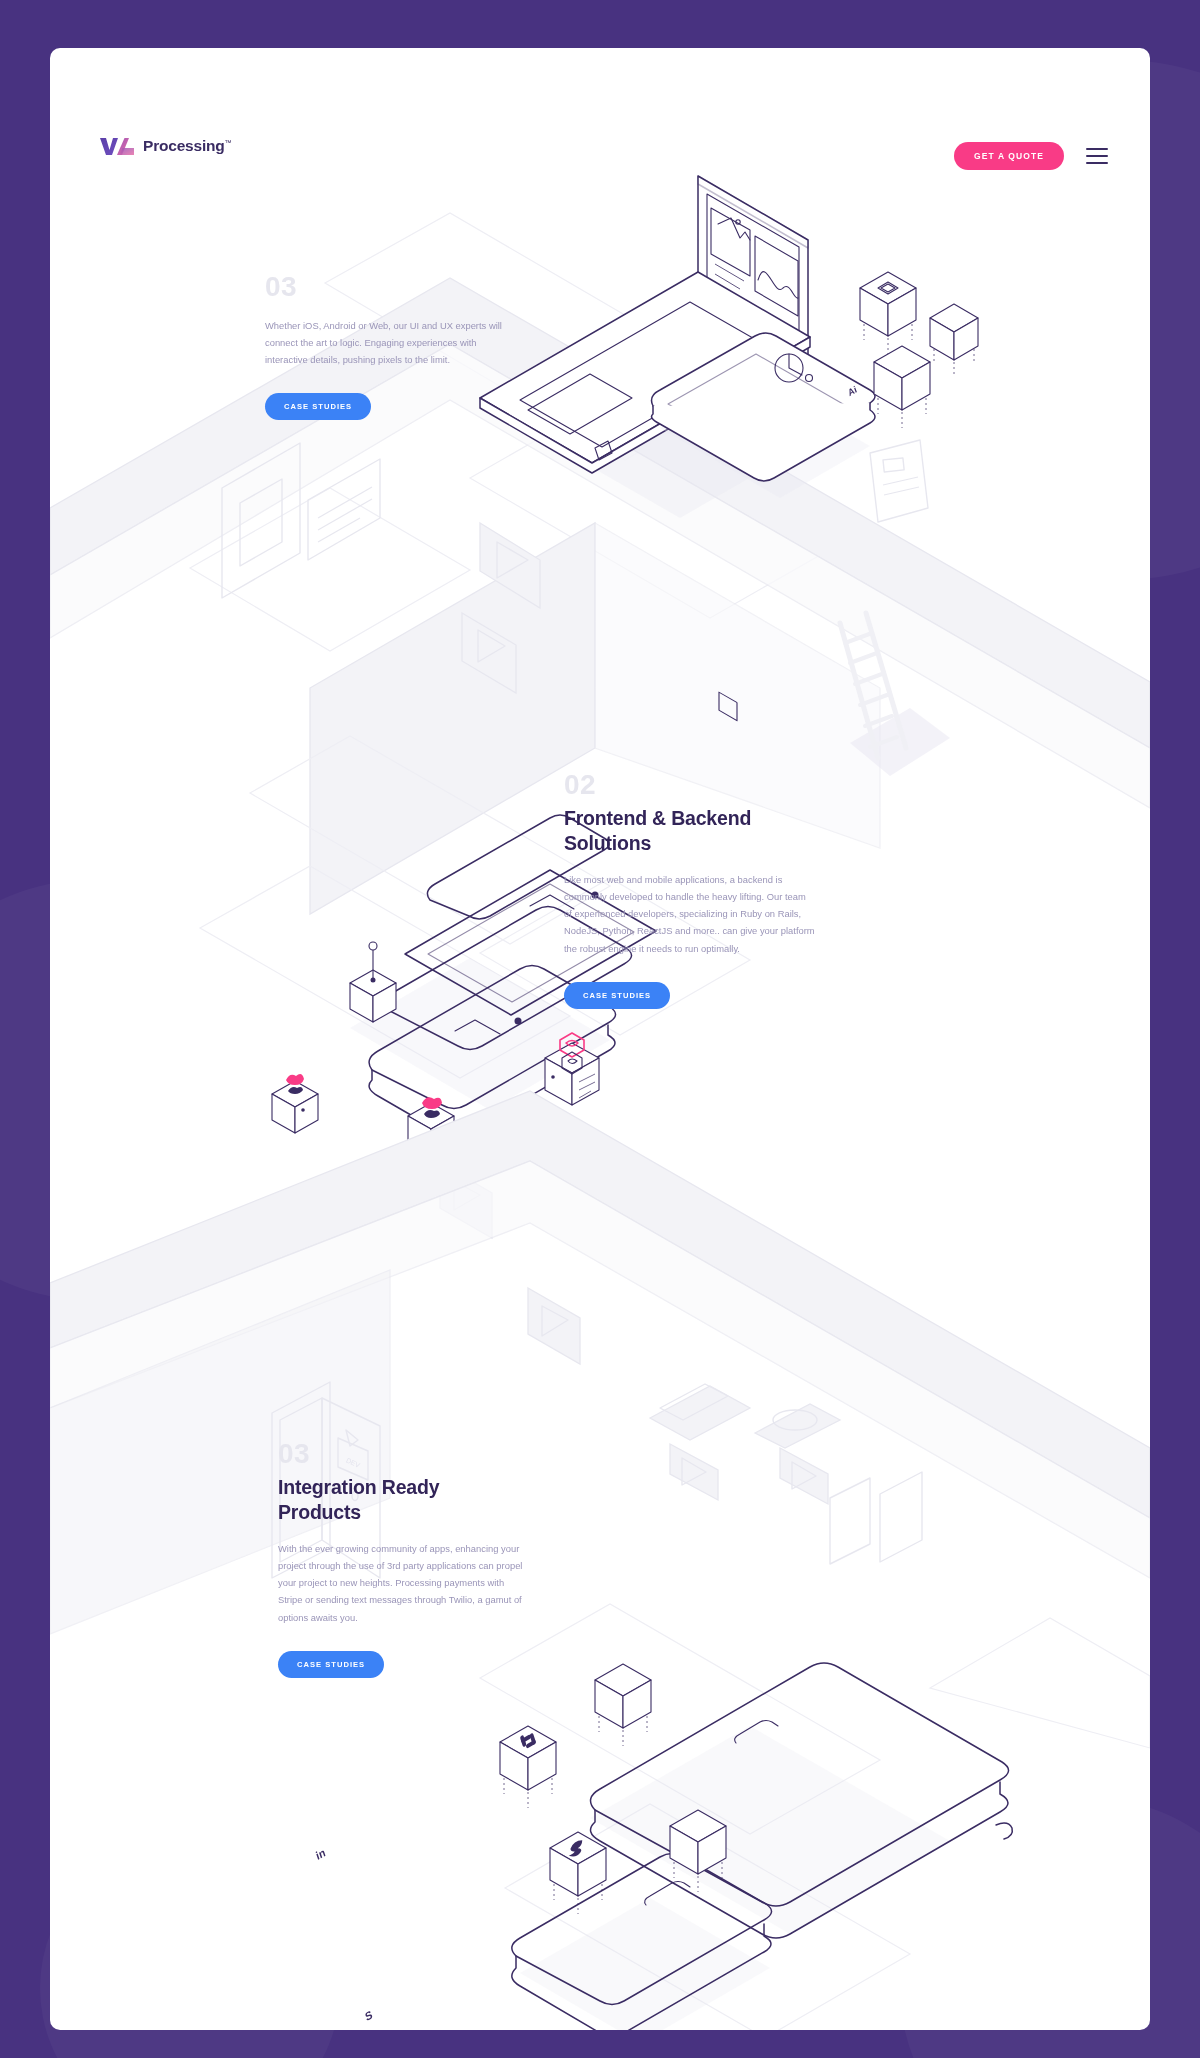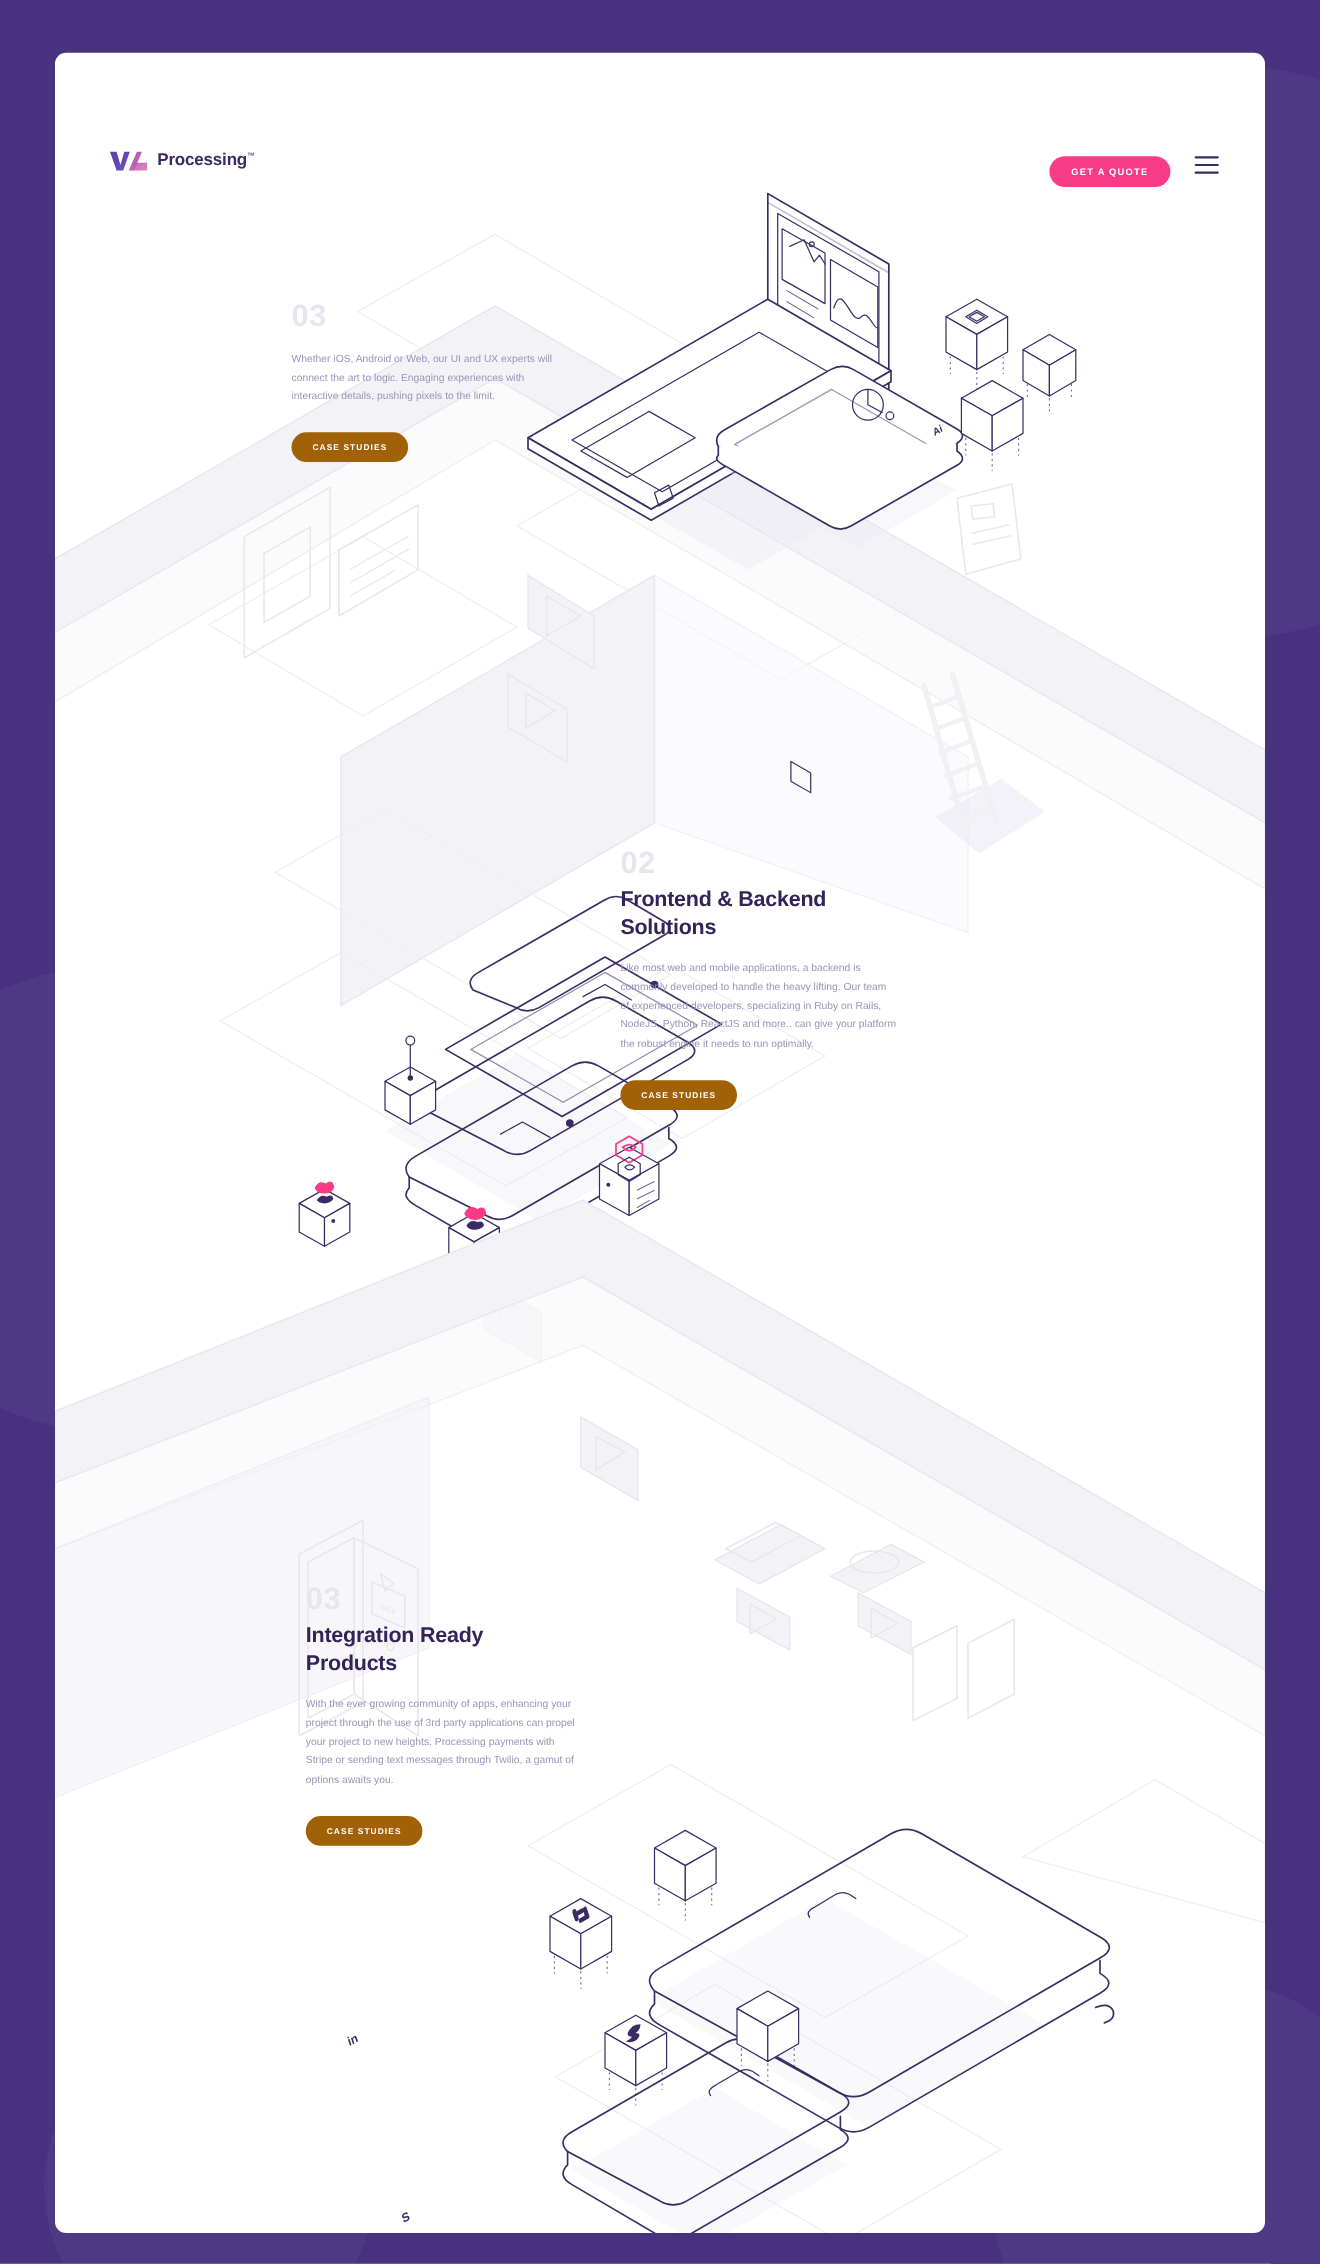--- a/index.html
+++ b/index.html
@@ -34,21 +34,21 @@
     display:flex; align-items:center; z-index:40;
   }
   .logo-wrap { position:absolute; left:50px; top:88px; display:flex; align-items:center; gap:9px; }
   .logo-mark { width:34px; height:20px; display:block; }
   .logo-text {
     font-size:15.5px; font-weight:bold; color:#3a2c63; letter-spacing:-0.2px;
     position:relative;
   }
   .logo-tm { font-size:7px; vertical-align:super; font-weight:normal; }
 
-  .header-right { position:absolute; right:42px; top:94px; display:flex; align-items:flex-start; gap:22px; }
+  .header-right { position:absolute; right:42px; top:94px; display:flex; align-items:center; gap:22px; }
   .quote-btn {
     background:#f93b86; color:#fff; border:none; cursor:pointer;
     font-size:8.5px; font-weight:bold; letter-spacing:1.1px;
     padding:9px 20px; border-radius:20px;
     font-family:"Liberation Sans", sans-serif;
   }
   .hamburger { width:22px; display:flex; flex-direction:column; gap:5px; cursor:pointer; }
   .hamburger span { display:block; height:2px; background:#3a2c63; border-radius:1px; }
 
   
@@ -63,21 +63,21 @@
   }
   .svc-title {
     font-size:19.5px; font-weight:bold; color:#322458;
     line-height:1.26; margin-top:7px; letter-spacing:-0.2px;
   }
   .svc-body {
     font-size:9.4px; color:#9a95b8; line-height:1.82; margin-top:16px;
   }
   .case-btn {
     margin-top:25px;
-    background:#a16207; color:#fff; border:none; cursor:pointer;
+    background:#3b82f6; color:#fff; border:none; cursor:pointer;
     font-size:7.6px; font-weight:bold; letter-spacing:1px;
     padding:9px 19px; border-radius:16px;
     font-family:"Liberation Sans", sans-serif;
   }
   #svc1 { left:215px; top:225px; }
   #svc2 { left:514px; top:723px; }
   #svc3 { left:228px; top:1392px; }
 </style>
 </head>
 <body>

